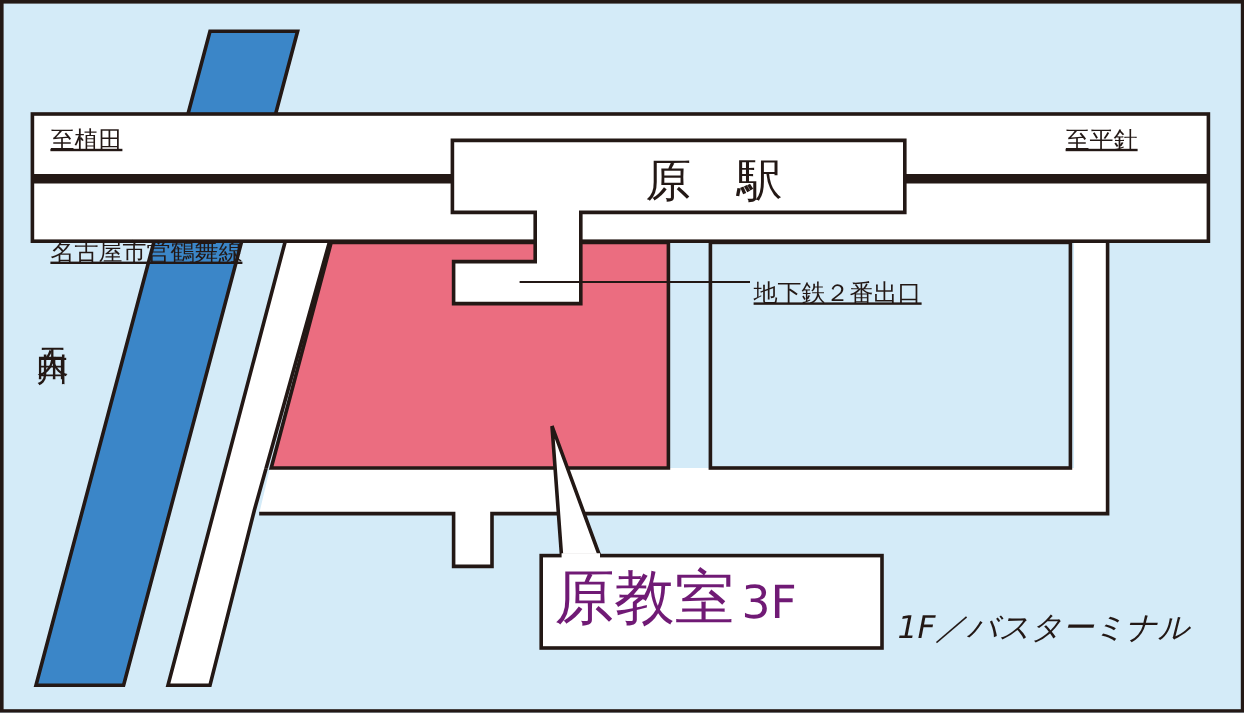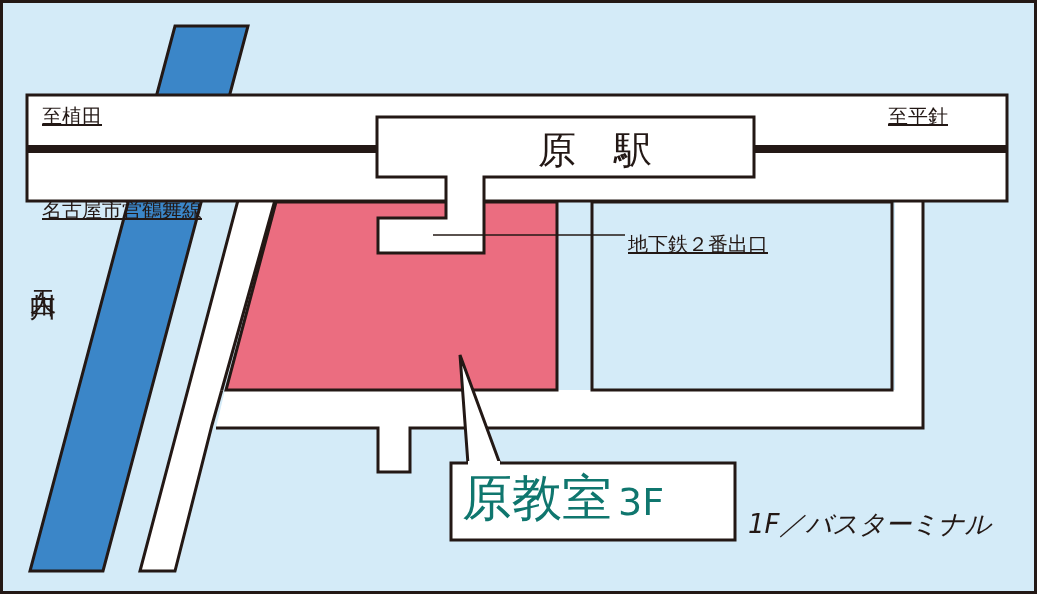--- a/index.html
+++ b/index.html
@@ -2,21 +2,21 @@
 <html><head>
 <meta charset="utf-8">
 <style>
   html,body{margin:0;padding:0;background:#d4ebf8;}
   body{width:1037px;height:594px;overflow:hidden;position:relative;font-family:"DejaVu Sans","Liberation Sans",sans-serif;}
   #map{position:absolute;left:0;top:0;width:1037px;height:594px;}
   .lbl{position:absolute;color:#231815;white-space:nowrap;line-height:1;}
   .lbl-md{font-size:20px;text-decoration:underline;}
   .lbl-lg{font-size:38px;}
   .lbl-vert{font-size:27px;writing-mode:vertical-rl;letter-spacing:2px;}
-  .callout{position:absolute;color:#0f766e;white-space:nowrap;line-height:1;}
+  .callout{position:absolute;color:#701a75;white-space:nowrap;line-height:1;}
   .callout .big{font-size:50px;}
   .callout .floor{font-size:38px;margin-left:6px;}
 </style>
 </head>
 <body>
 
 <svg id="map" viewBox="0 0 1037 594" xmlns="http://www.w3.org/2000/svg">
 
   <rect x="0" y="0" width="1037" height="594" fill="#d4ebf8"></rect>
   <rect x="1.5" y="1.5" width="1034" height="591" fill="none" stroke="#231815" stroke-width="3"></rect>

